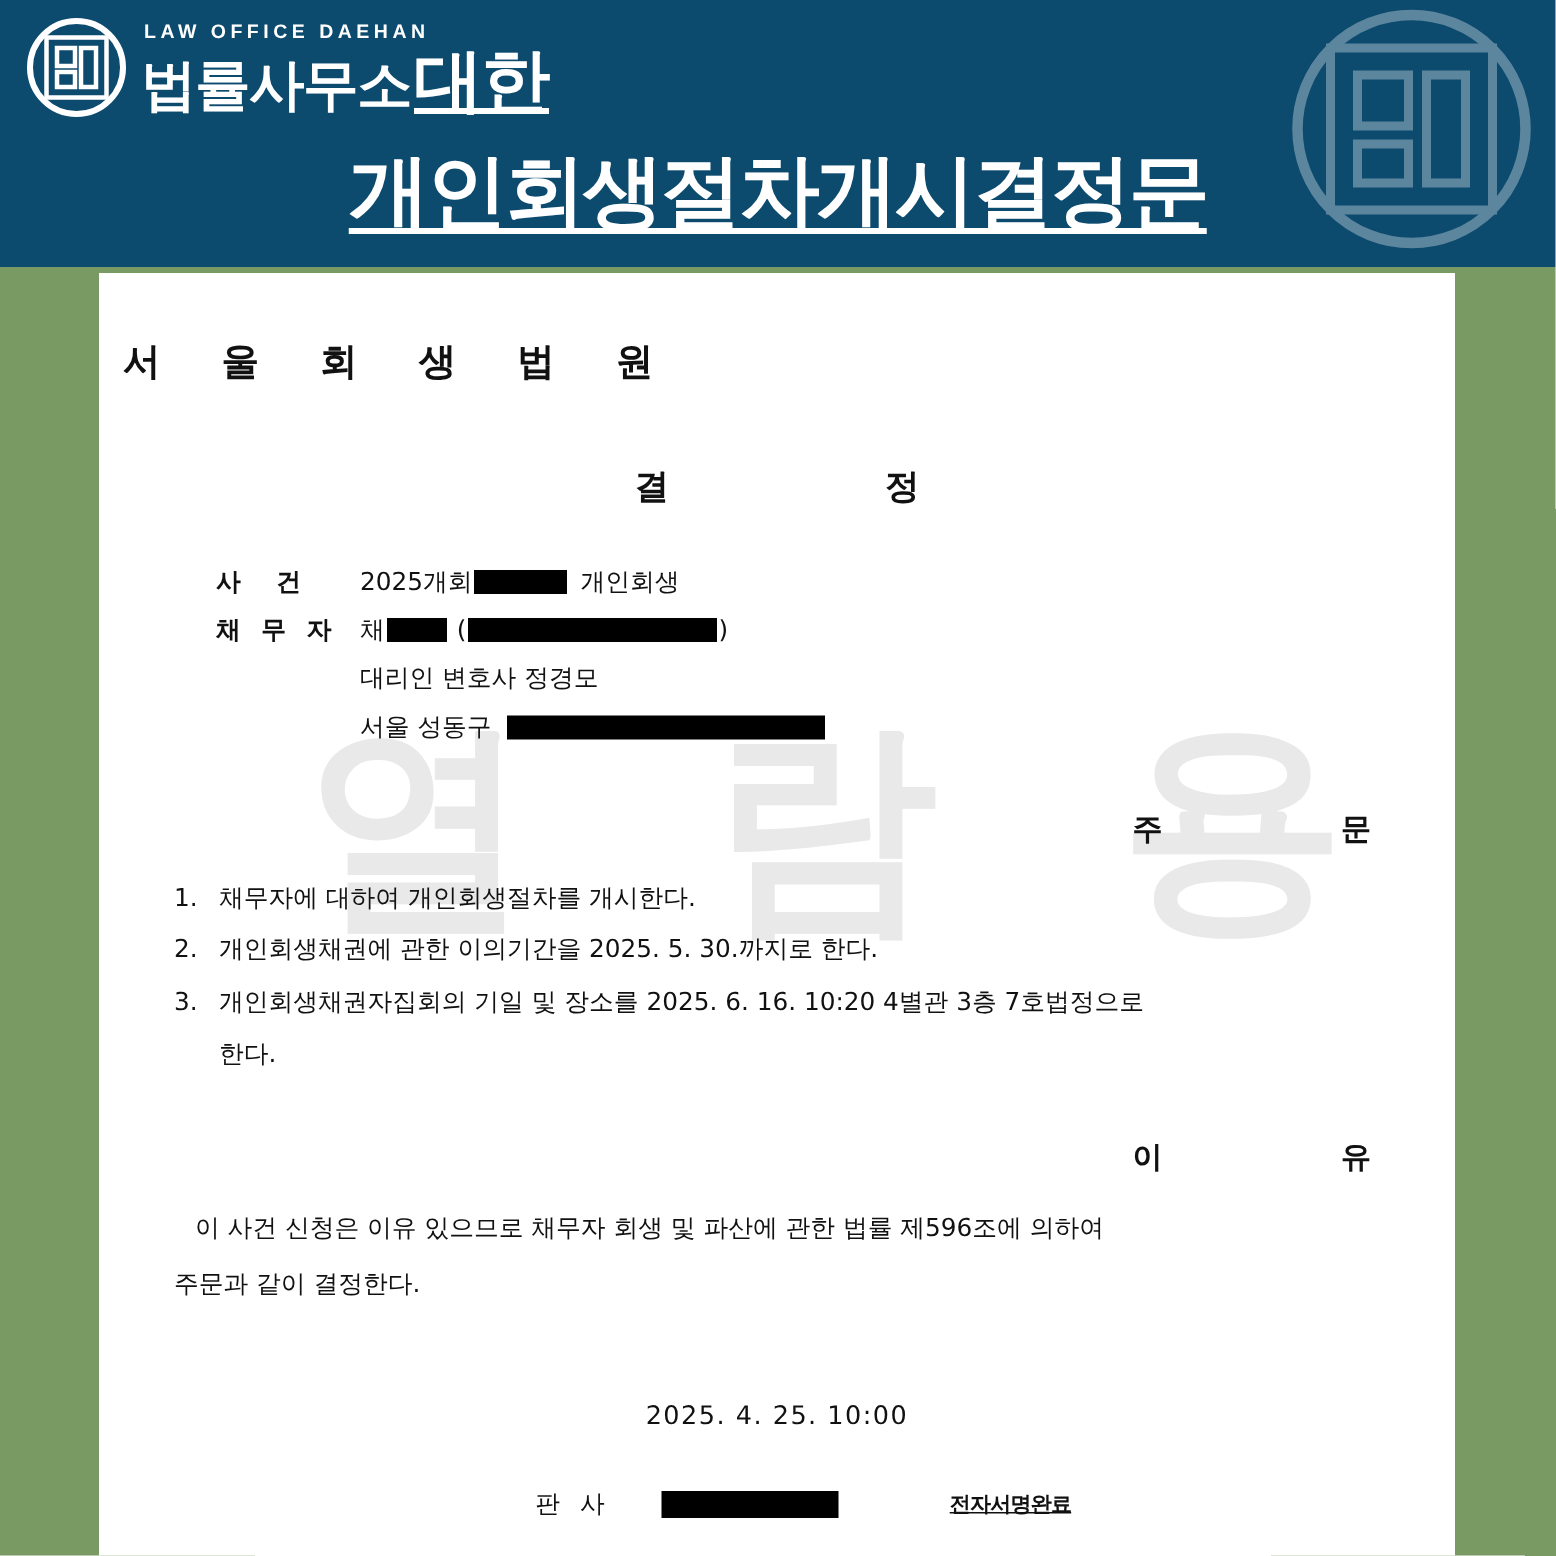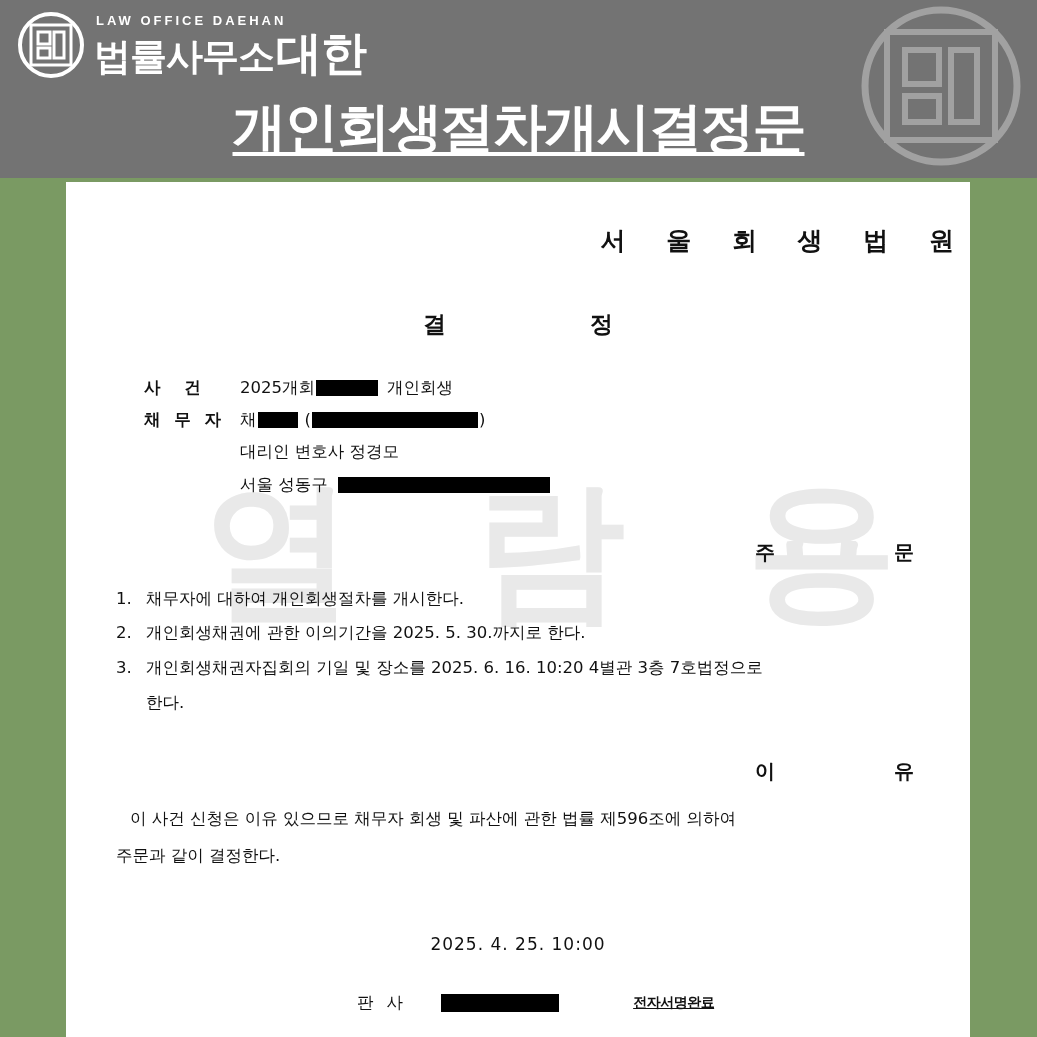--- a/index.html
+++ b/index.html
@@ -14,21 +14,21 @@
     overflow: hidden;
     position: relative;
   }
 
   
   .header {
     position: absolute;
     left: 0; top: 0;
     width: 1037px;
     height: 178px;
-    background: #737373;
+    background: #0c4a6e;
     overflow: hidden;
   }
 
   .brand-row {
     position: absolute;
     left: 18px;
     top: 12px;
     display: flex;
     align-items: center;
     gap: 10px;
@@ -63,20 +63,21 @@
     font-weight: bold;
   }
   .brand-kor .k1 {
     font-size: 37px;
     letter-spacing: -1px;
   }
   .brand-kor .k2 {
     font-size: 46px;
     letter-spacing: -1px;
     margin-left: 2px;
+    text-decoration: underline;
   }
 
   .watermark-logo {
     position: absolute;
     right: 16px;
     top: 6px;
     width: 160px;
     height: 160px;
     opacity: 0.33;
   }
@@ -125,21 +126,21 @@
   }
 
   .doc-content {
     position: relative;
     z-index: 2;
     font-family: "DejaVu Sans", "Liberation Sans", sans-serif;
   }
 
   .court-title {
     margin-top: 42px;
-    text-align: right;
+    text-align: left;
     font-size: 25px;
     font-weight: bold;
     letter-spacing: 16px;
     text-indent: 16px;
   }
 
   .doc-kind {
     margin-top: 52px;
     text-align: center;
     font-size: 23px;

